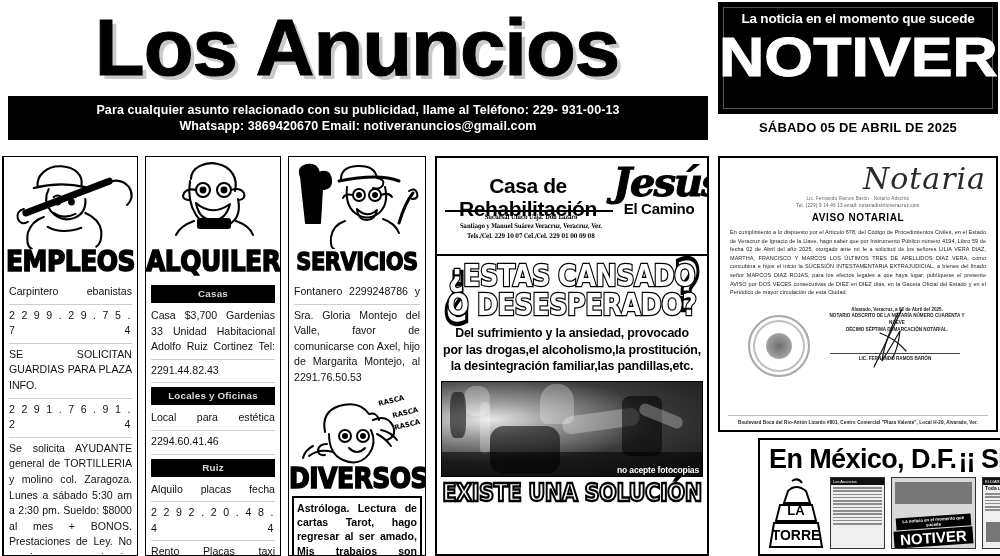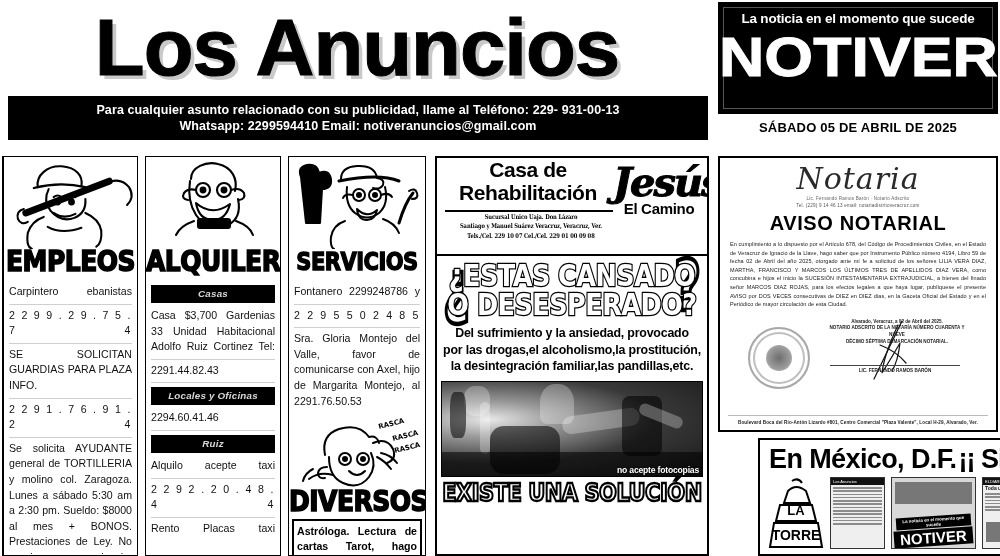--- a/index.html
+++ b/index.html
@@ -133,21 +133,20 @@
   .ad:last-child { border-bottom: none; }
   .ad.spaced { letter-spacing: 1.6px; }
   .section-bar {
     background: #000; color: #d8d8d8;
     font-size: 9.8px; font-weight: bold;
     text-align: center;
     padding: 3px 0 4px 0;
     margin: 4px 0 2px 0;
     text-align-last: center;
     letter-spacing: 0.2px;
-    font-style: italic;
   }
   .tarot-box {
     border: 2px solid #000;
     margin: 4px 3px 0 3px;
     padding: 3px 3px 4px 3px;
     text-align: center;
   }
   .tarot-box p {
     margin: 0; font-size: 10.6px; line-height: 14.4px;
     font-weight: bold; color: #000;
@@ -156,21 +155,21 @@
 
   
   .doodle { display: block; }
 
   
   .rehab-head {
     position: relative; height: 98px;
     border-bottom: 2px solid #000;
   }
   .rehab-casa {
-    position: absolute; left: 16px; top: 0; width: 150px;
+    position: absolute; left: 16px; top: 16px; width: 150px;
     text-align: center;
     font-size: 21px; line-height: 23px; font-weight: bold;
     letter-spacing: -0.4px;
     font-family: "Liberation Sans", sans-serif;
   }
   .rehab-rule {
     position: absolute; left: 8px; top: 52px; width: 168px;
     border-top: 2px solid #000;
   }
   .rehab-addr {
@@ -260,39 +259,39 @@
     color: #fff;
     -webkit-text-stroke: 2px #000;
     transform: scaleY(1.2);
     margin-top: 4px;
     letter-spacing: -0.5px;
   }
 
   
   .not-inner { padding: 4px 10px 0 10px; }
   .notaria-word {
-    text-align: center;
+    text-align: right;
     font-family: "DejaVu Serif", serif;
     font-style: italic;
     font-size: 30px; line-height: 34px;
     letter-spacing: 1px;
     color: #2a2a2a;
   }
   .notaria-sub1 {
     text-align: center; font-size: 4.6px; line-height: 6px;
     color: #666; letter-spacing: 0.2px;
     transform: scaleY(1.3);
   }
   .notaria-sub2 {
     text-align: center; font-size: 4.6px; line-height: 7px;
     color: #555; letter-spacing: 0.2px;
     margin-bottom: 2px;
   }
   .aviso-title {
-    text-align: center; font-size: 20px; font-weight: bold;
+    text-align: center; font-size: 10px; font-weight: bold;
     letter-spacing: 0.6px; margin: 3px 0 5px 0;
   }
   .aviso-body {
     font-size: 5.5px; line-height: 8.6px;
     text-align: justify; color: #1a1a1a;
     letter-spacing: 0.05px;
   }
   .sig-area { position: relative; height: 92px; margin-top: 4px; }
   .sig-text {
     position: absolute; left: 92px; top: 6px; width: 150px;
@@ -373,21 +372,21 @@
 <body>
 
 <div id="page">
 
   <div class="masthead">
     <div class="masthead-title">
       <span>Los Anuncios</span>
     </div>
     <div class="masthead-contact">
       <div>Para cualquier asunto relacionado con su publicidad, llame al  Teléfono: 229- 931-00-13</div>
-      <div>Whatsapp: 2299594410 Email: notiveranuncios@gmail.com</div>
+      <div>Whatsapp: 3869420670 Email: notiveranuncios@gmail.com</div>
     </div>
   </div>
 
   <div class="notiver-box">
     <div class="notiver-inner">
       <div class="notiver-slogan">La noticia en el momento que sucede</div>
       <div class="notiver-name">NOTIVER</div>
     </div>
   </div>
   <div class="notiver-date">SÁBADO 05 DE ABRIL DE 2025</div>
@@ -442,23 +441,24 @@
           <rect x="52" y="62" width="32" height="9" rx="2" fill="#000"></rect>
         </g>
       </svg>
     </div>
     <div class="cat-title">ALQUILERES</div>
     <div class="ads">
       <div class="section-bar">Casas</div>
       <div class="ad">Casa $3,700 Gardenias 33 Unidad Habitacional Adolfo Ruiz Cortinez Tel:</div>
       <div class="ad">2291.44.82.43</div>
       <div class="section-bar">Locales y Oficinas</div>
+      <div class="ad">Local para estética</div>
       <div class="ad">2294.60.41.46</div>
       <div class="section-bar">Ruiz</div>
-      <div class="ad">Alquilo acepte taxi</div>
+      <div class="ad">Alquilo placas fecha</div>
       <div class="ad spaced">2 2 9 2 . 2 0 . 4 8 . 4 4</div>
       <div class="ad">Rento Placas taxi</div>
 
     </div>
 
   </div>
 
   <div class="col col3">
     <div class="cat-art">
       <svg class="doodle" width="136" height="92" viewBox="0 0 136 92">
@@ -477,21 +477,20 @@
           <path d="M56 64 q-12 4 -14 16 q-1 10 3 12"></path>
           <path d="M94 62 q12 4 16 14"></path>
           <path d="M110 66 q6 -20 14 -30" stroke-width="3"></path>
           <path d="M120 34 q6 -4 8 2 q2 6 -5 6"></path>
         </g>
       </svg>
     </div>
     <div class="cat-title smaller">SERVICIOS</div>
     <div class="ads">
       <div class="ad">Fontanero 2299248786 y</div>
-      <div class="ad spaced">2 2 9 5 5 0 2 4 8 5</div>
       <div class="ad">Sra. Gloria Montejo del Valle, favor de comunicarse con Axel, hijo de Margarita Montejo, al 2291.76.50.53</div>
     </div>
 
     <div class="cat-art" style="height:82px;position:relative">
       <svg class="doodle" width="136" height="82" viewBox="0 0 136 82">
         <g fill="none" stroke="#000" stroke-width="2" stroke-linecap="round" stroke-linejoin="round">
           <path d="M36 42 q-4 -20 14 -26 q20 -6 30 8 q8 -2 10 6"></path>
           <path d="M40 44 q0 20 14 26 q16 7 26 -6 q8 -11 2 -24"></path>
           <circle cx="56" cy="46" r="6"></circle>
           <circle cx="74" cy="46" r="6"></circle>

